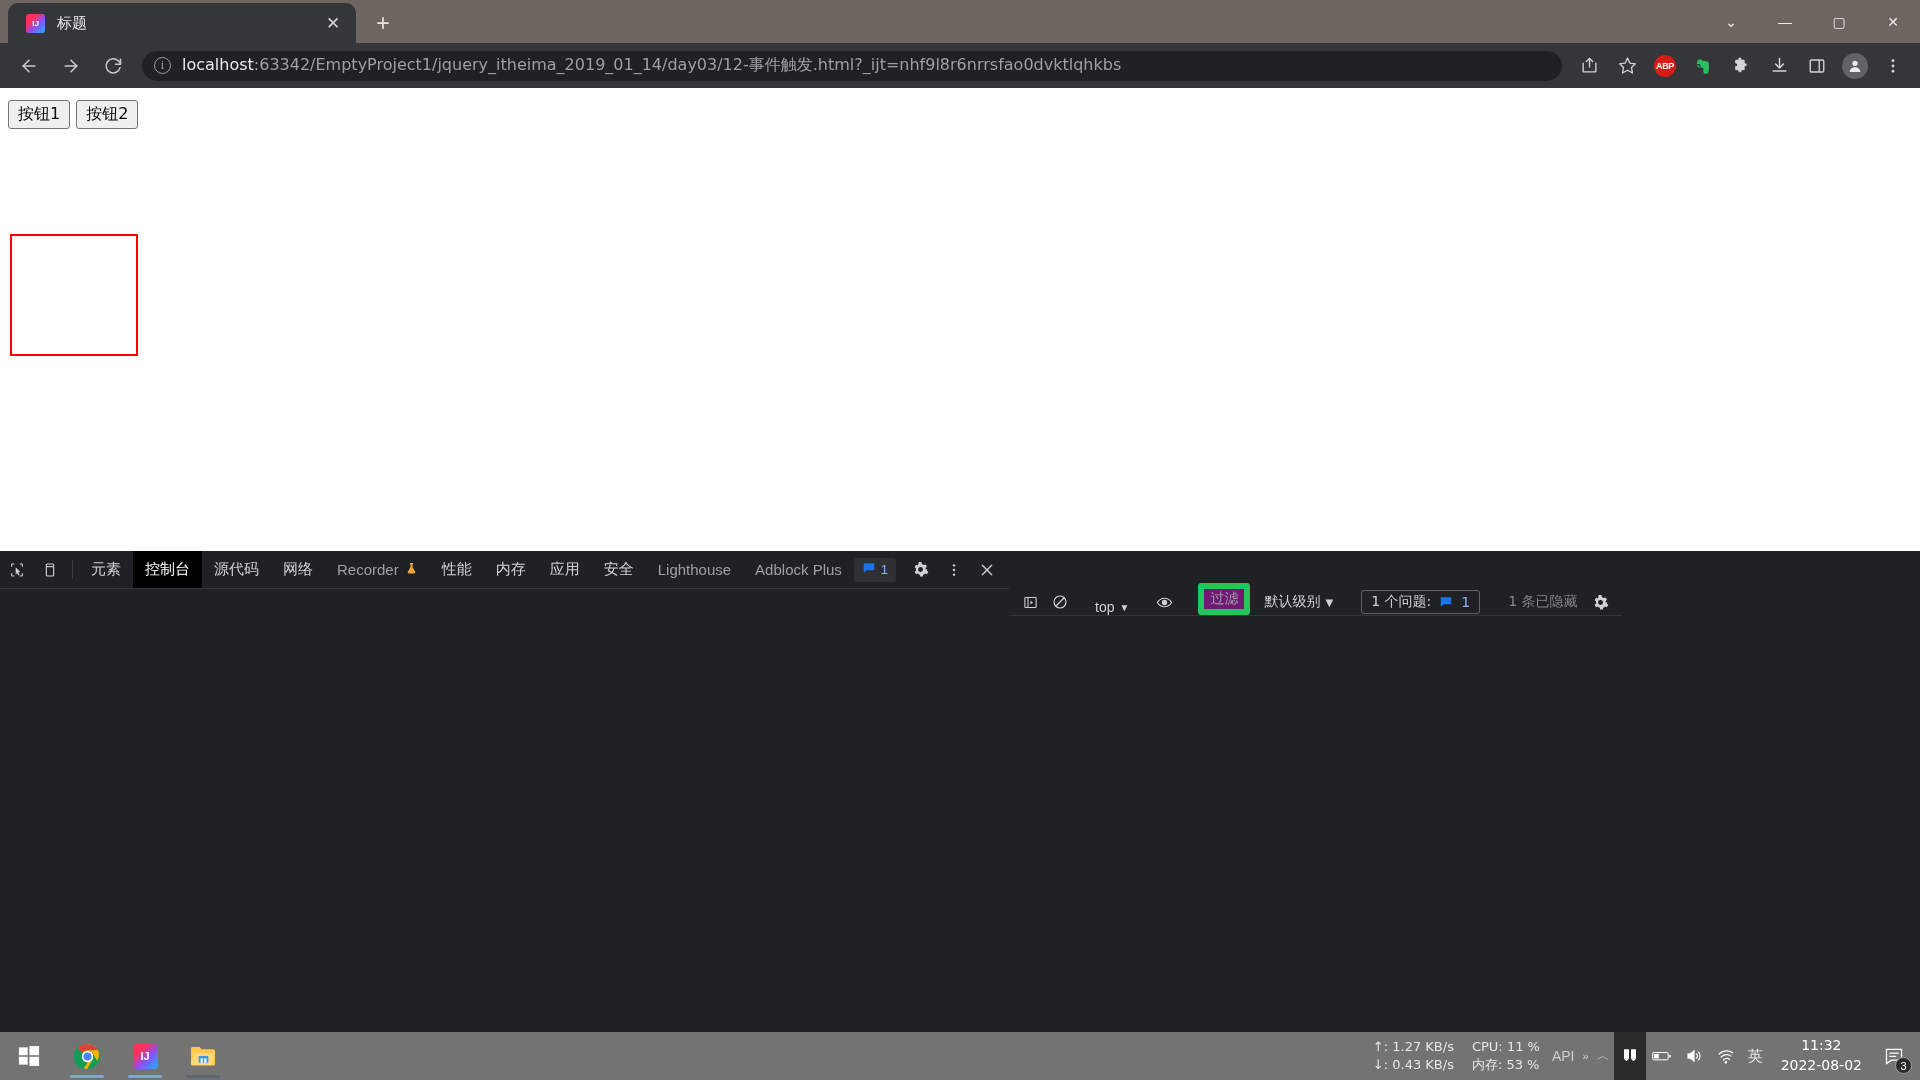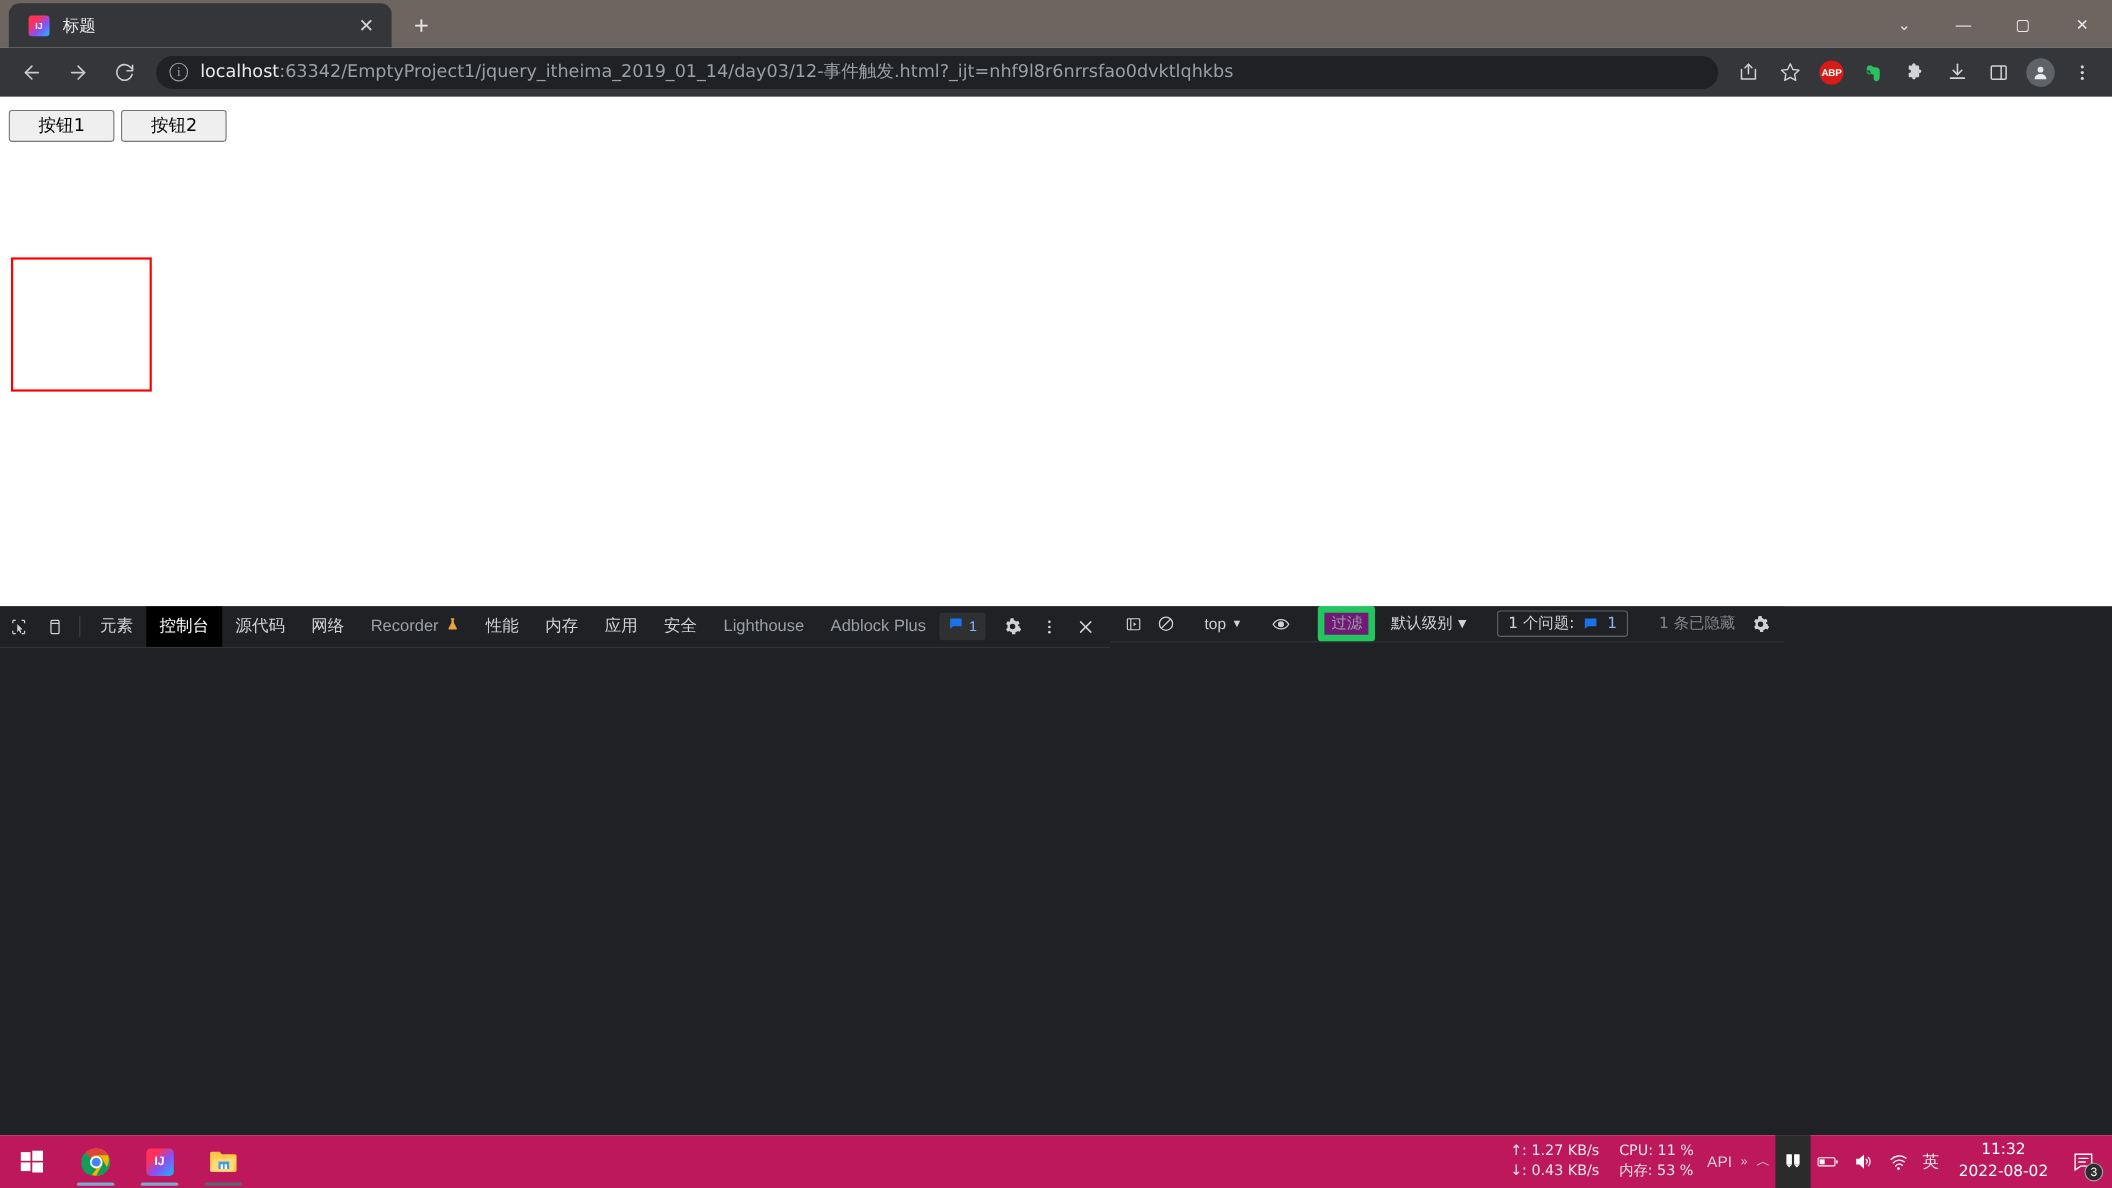--- a/index.html
+++ b/index.html
@@ -112,21 +112,21 @@
   }
 
   
   .viewport {
     background: #ffffff; position: relative;
     height: 463px; flex: none; overflow: hidden;
   }
   .page-buttons { padding: 12px 0 0 8px; display: flex; gap: 6px; }
   .page-buttons button {
     font-family: "DejaVu Sans", sans-serif;
-    font-size: 16px; padding: 3px 26px;
+    font-size: 16px; padding: 3px 9px;
     background: #efefef; border: 1px solid #767676; border-radius: 3px;
     color: #000; cursor: pointer;
   }
   .red-div {
     width: 128px; height: 122px;
     border: 2px solid #ff0000;
     margin: 105px 0 0 10px;
     background: #ffffff;
   }
 
@@ -149,22 +149,22 @@
   .dt-tab.latin { font-family: "Liberation Sans", sans-serif; color: #9aa0a6; }
   .dt-tab.active { background: #000000; color: #ffffff; }
   .dt-tabbar-right { margin-left: auto; display: flex; align-items: center; padding-right: 6px; }
   .dt-badge {
     display: flex; align-items: center; gap: 5px;
     background: #2f3032; border-radius: 3px; padding: 3px 8px; margin-right: 8px;
   }
   .dt-badge-count { color: #8ab4f8; font-size: 13px; font-family: "Liberation Sans", sans-serif; }
 
   .dt-filterbar {
-    height: 33px; background: #202124; display: flex; align-items: center;
-    padding: 0 6px; border-bottom: 1px solid #35363a; flex: none;
+    height: 33px; background: #202124; display: flex; align-items: flex-end;
+    padding: 0 6px; border-bottom: 1px solid #35363a; flex: none; margin-top: 32px;
   }
   .fb-icon {
     width: 30px; height: 26px; display: flex; align-items: center; justify-content: center;
     color: #cfd2d4; flex: none;
   }
   .fb-select {
     display: flex; align-items: center; gap: 5px; color: #cfd2d4;
     font-size: 14px; padding: 0 7px; flex: none;
     font-family: "Liberation Sans", sans-serif;
   }
@@ -210,21 +210,21 @@
     flex: none; color: #a0b9dd; font-size: 14px;
     text-decoration: underline;
     font-family: "DejaVu Sans Mono", monospace;
     padding-left: 12px;
   }
   .prompt-row { display: flex; align-items: center; padding: 4px 8px 4px 12px; }
   .prompt-caret { color: #6a9bf4; font-size: 15px; font-family: "DejaVu Sans Mono", monospace; }
 
   
   .taskbar {
-    height: 48px; background: #be185d; display: flex; align-items: center;
+    height: 48px; background: #737373; display: flex; align-items: center;
     flex: none; position: relative;
   }
   .tb-start {
     width: 58px; height: 48px; display: flex; align-items: center; justify-content: center;
   }
   .tb-app {
     width: 58px; height: 48px; display: flex; align-items: center; justify-content: center;
     position: relative;
   }
   .tb-app.running::after {

